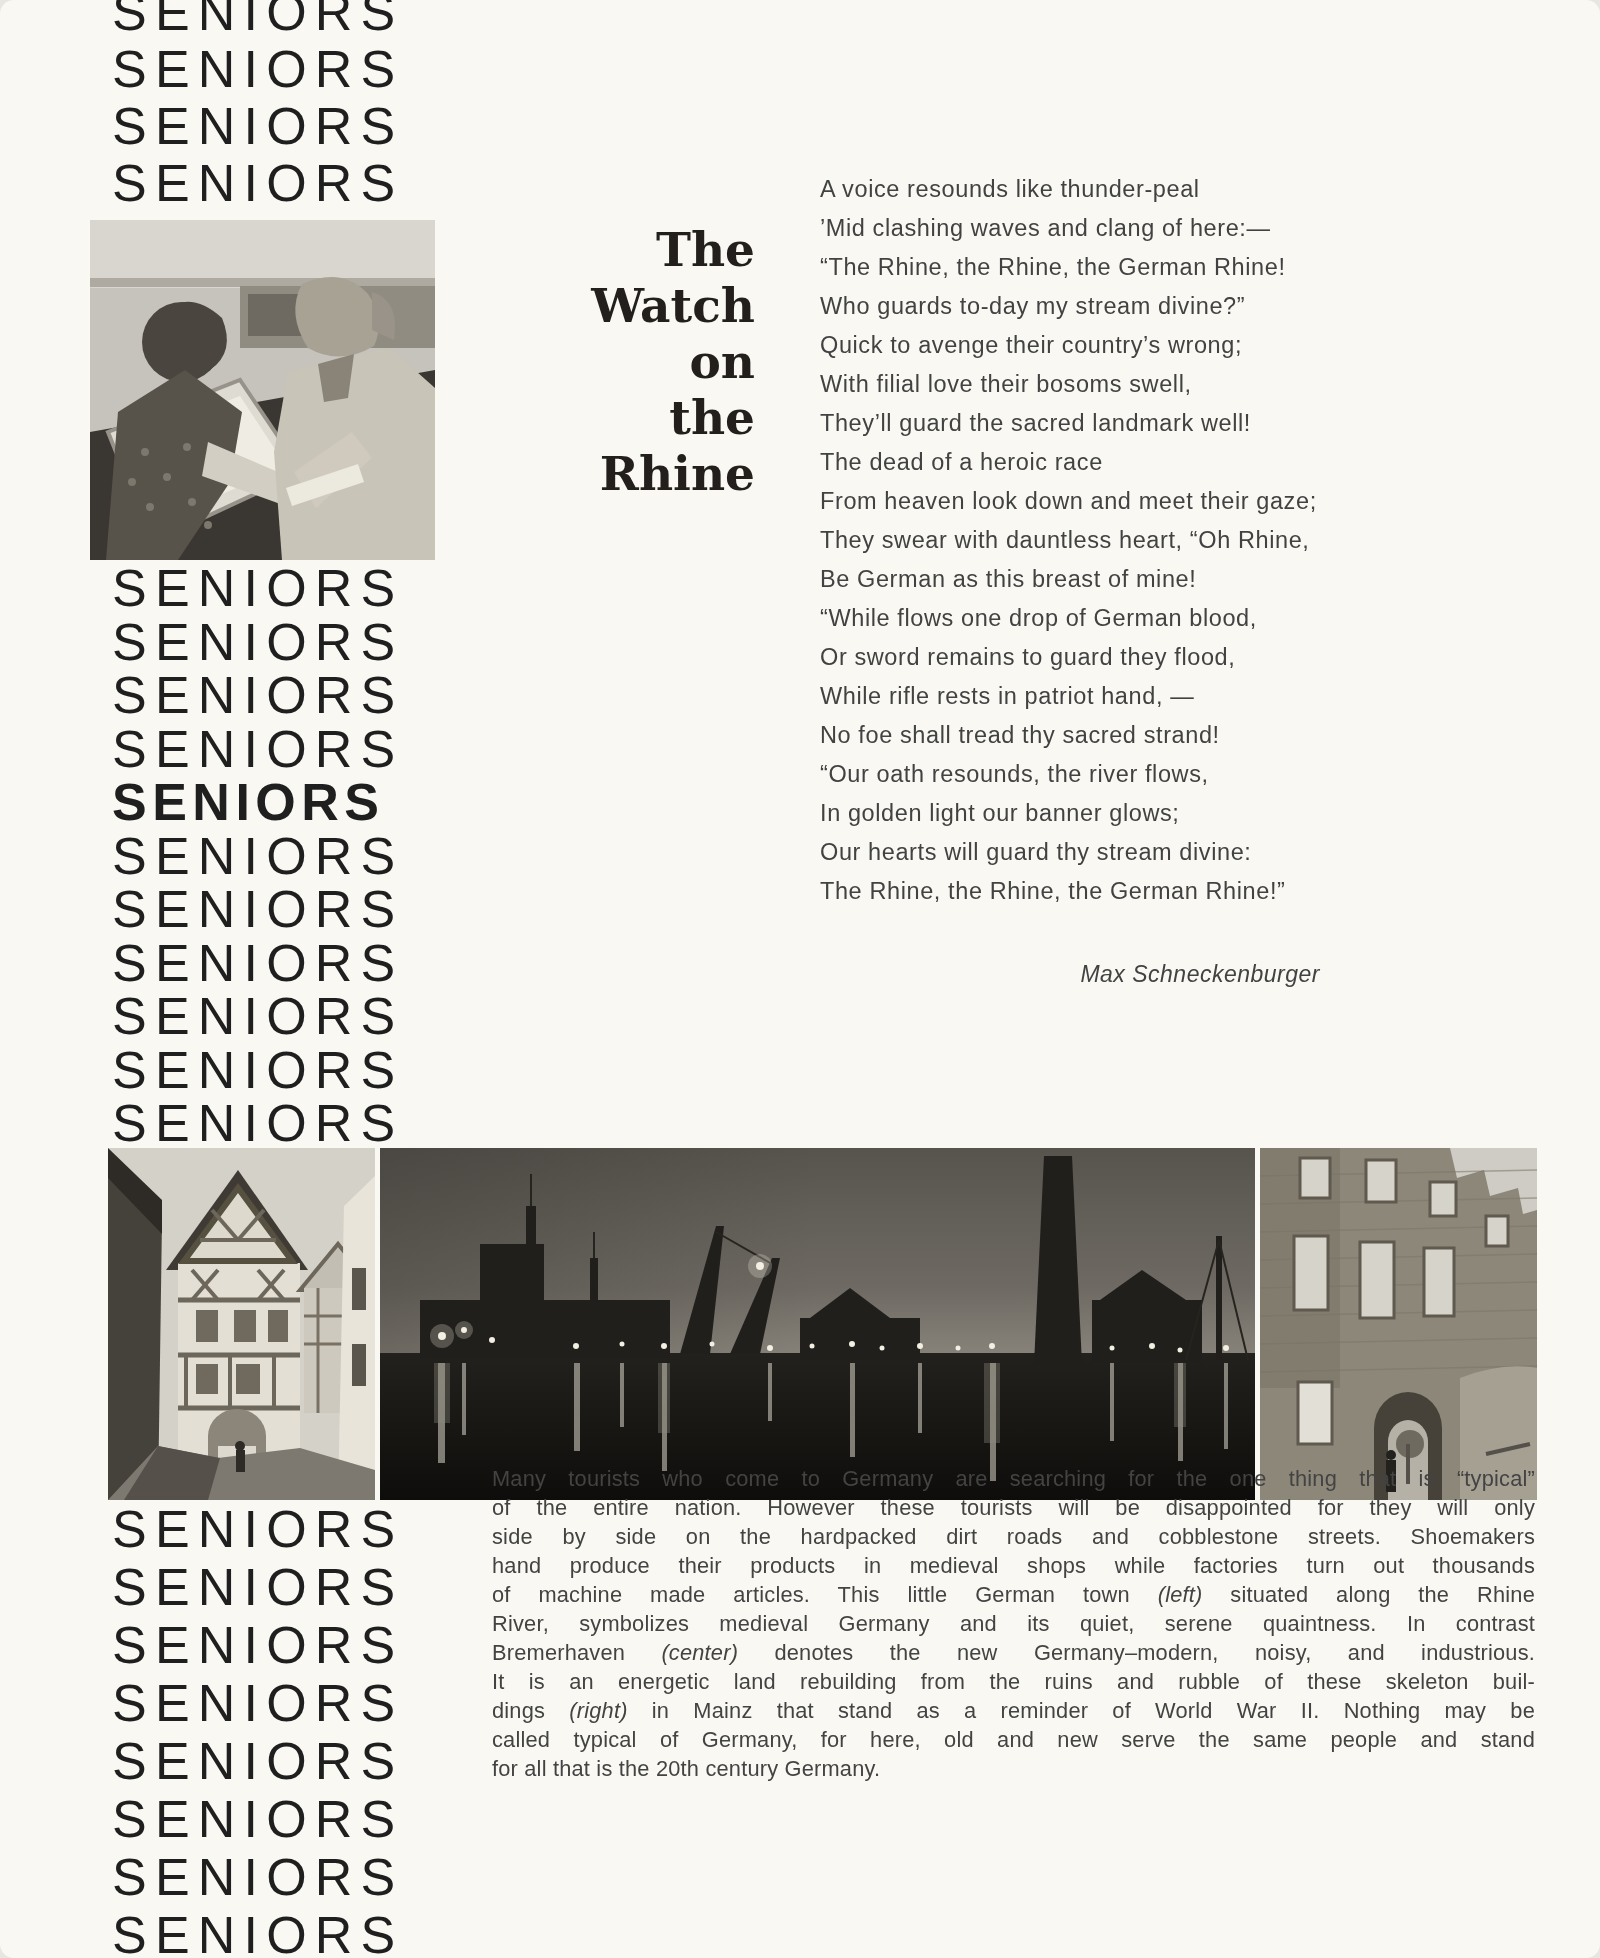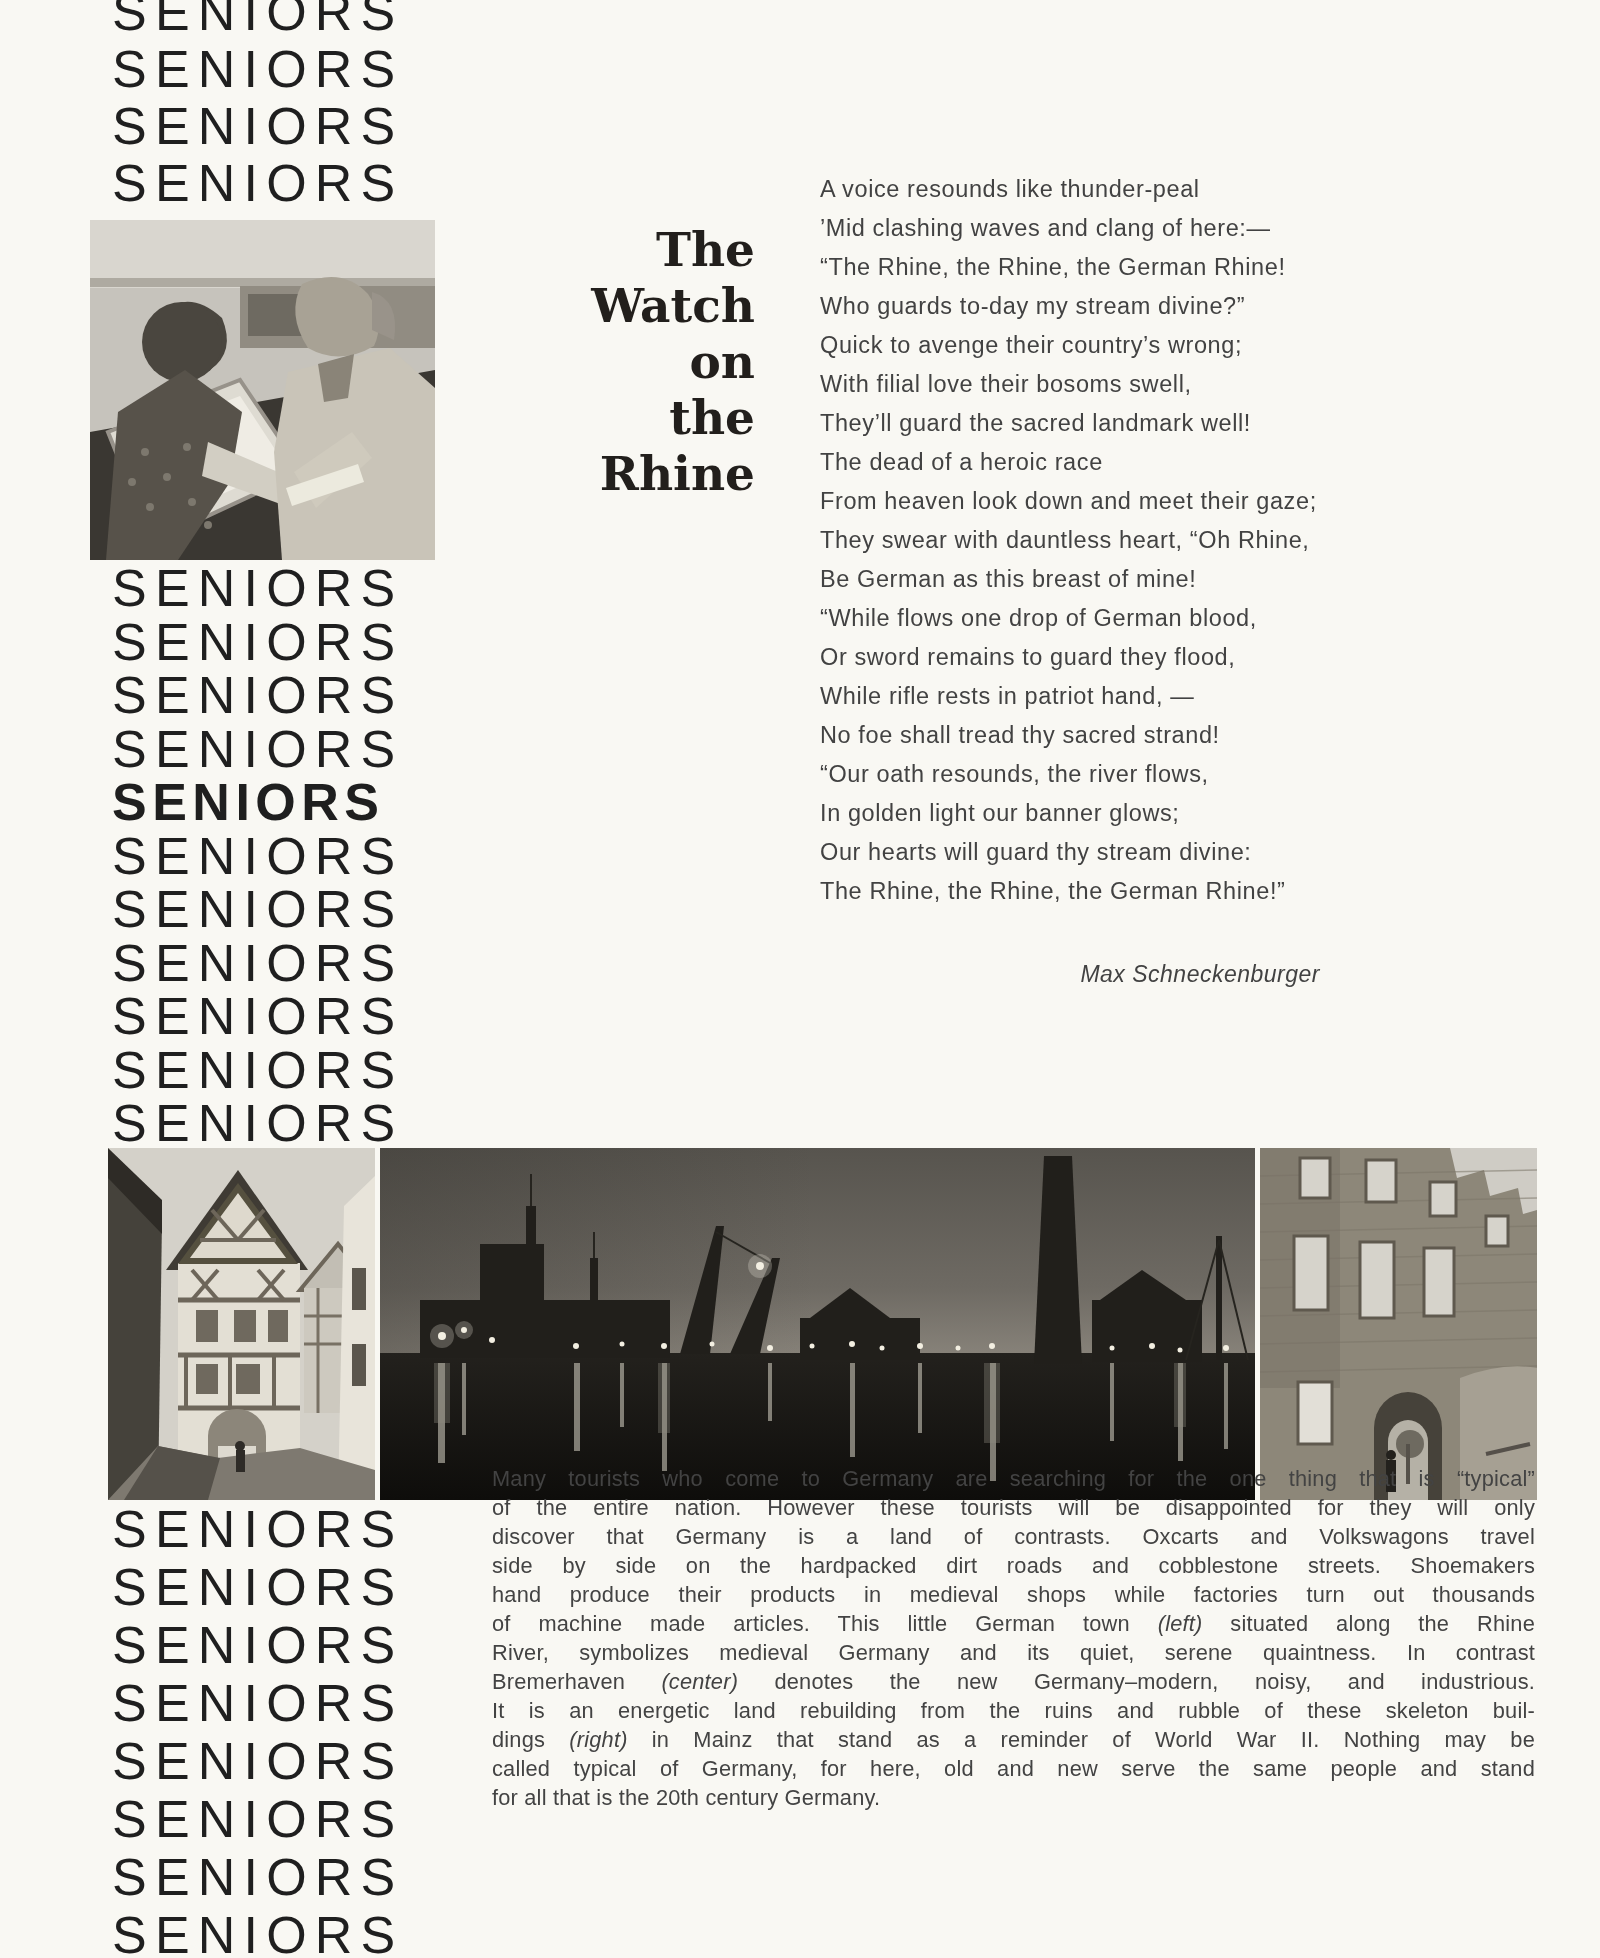--- a/index.html
+++ b/index.html
@@ -1,18 +1,18 @@
 <!DOCTYPE html>
 <html><head>
 <meta charset="utf-8">
 <style>
   html,body{margin:0;padding:0;background:#e8e6e1;}
   #page{
     position:relative;width:1600px;height:1958px;overflow:hidden;
-    background:#f9f8f3;font-family:"Liberation Sans",sans-serif;
+    background:#f9f8f3;font-family:"Liberation Sans",sans-serif;border-radius:14px;
   }
   
   .seniors-block{position:absolute;left:112px;width:300px;}
   .seniors-row{
     font-size:52px;letter-spacing:8.2px;color:#1f1f1f;font-weight:400;
     white-space:nowrap;
   }
   .rows-top .seniors-row{line-height:57px;height:57px;}
   .rows-mid .seniors-row{line-height:53.5px;height:53.5px;}
   .rows-bot .seniors-row{line-height:58px;height:58px;}
@@ -313,21 +313,20 @@
       <rect x="146" y="296" width="4" height="40" fill="#55514a"></rect>
       <rect x="126" y="312" width="10" height="32" fill="#23211d"></rect>
       <circle cx="131" cy="307" r="5" fill="#23211d"></circle>
       <line x1="226" y1="306" x2="270" y2="296" stroke="#55504a" stroke-width="4"></line>
     </svg>
   </figure>
 
   <div id="germany-paragraph">
     <div class="para-line"><span>Many tourists who come to Germany are searching for the one thing that is “typical”</span></div>
     <div class="para-line"><span>of the entire nation. However these tourists will be disappointed for they will only</span></div>
-    <div class="para-line"><span>discover that Germany is a land of contrasts. Oxcarts and Volkswagons travel</span></div>
     <div class="para-line"><span>side by side on the hardpacked dirt roads and cobblestone streets. Shoemakers</span></div>
     <div class="para-line"><span>hand produce their products in medieval shops while factories turn out thousands</span></div>
     <div class="para-line"><span>of machine made articles. This little German town </span><i>(left)</i><span> situated along the Rhine</span></div>
     <div class="para-line"><span>River, symbolizes medieval Germany and its quiet, serene quaintness. In contrast</span></div>
     <div class="para-line"><span>Bremerhaven </span><i>(center)</i><span> denotes the new Germany–modern, noisy, and industrious.</span></div>
     <div class="para-line"><span>It is an energetic land rebuilding from the ruins and rubble of these skeleton buil-</span></div>
     <div class="para-line"><span>dings </span><i>(right)</i><span> in Mainz that stand as a reminder of World War II. Nothing may be</span></div>
     <div class="para-line"><span>called typical of Germany, for here, old and new serve the same people and stand</span></div>
     <div class="para-line last"><span>for all that is the 20th century Germany.</span></div>
   </div>

